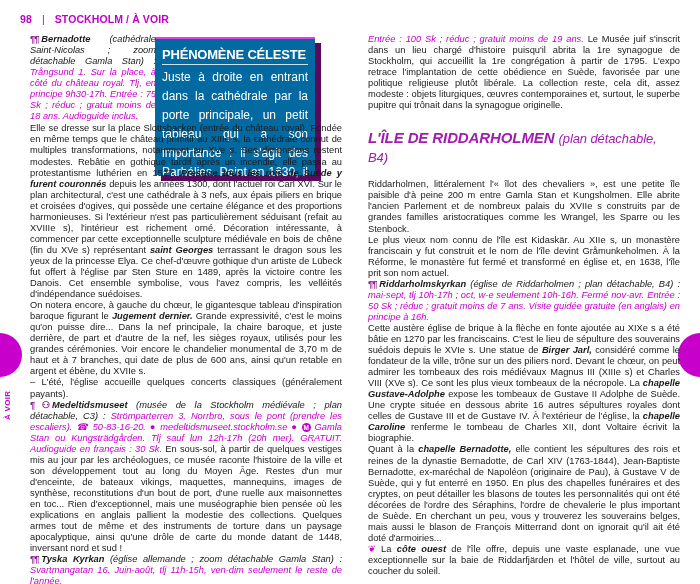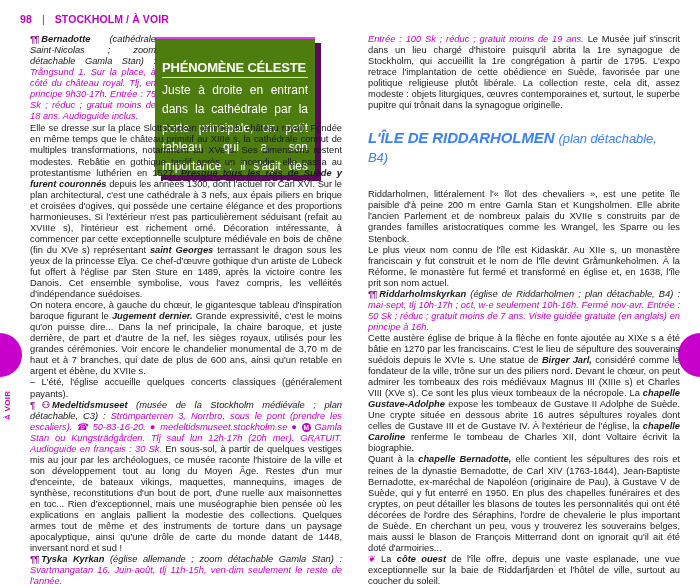--- a/index.html
+++ b/index.html
@@ -24,26 +24,26 @@
     .i { font-style: italic; }
     .entry { margin-top: 0; }
     .ico { color: #8a1a8a; font-weight: bold; font-style: normal; letter-spacing: -1px; margin-right: 3px; }
     .ico-m { display: inline-block; width: 9px; height: 9px; border-radius: 50%; background: #c800cc; color: #fff; font-size: 6.5px; line-height: 9px; text-align: center; font-style: normal; font-weight: bold; vertical-align: 0px; }
     .dot { color: #c800cc; font-style: normal; }
 
     .float-text { width: 126px; }
 
     .box { position: absolute; left: 155px; top: 37px; width: 160px; height: 143px; }
     .box-shadow { position: absolute; left: 6px; top: 6px; width: 160px; height: 138px; background: #5a0a5a; }
-    .box-inner { position: absolute; left: 0; top: 0; width: 160px; height: 138px; background: #4d7c0f; border-top: 2px solid #e040e8; padding: 21px 7px; }
+    .box-inner { position: absolute; left: 0; top: 0; width: 160px; height: 138px; background: #0369a1; border-top: 2px solid #e040e8; padding: 8px 7px; }
     .box-title { color: #ffffff; font-weight: bold; font-size: 13px; line-height: 15px; letter-spacing: -0.2px; }
     .box-rule { height: 1px; background: #ffffff; opacity: 0.8; margin: 2px 0 3px; }
     .box-body { color: #ffffff; font-size: 12px; line-height: 19px; text-align: justify; }
 
-    .h2 { font-size: 15px; line-height: 18px; font-weight: bold; font-style: italic; color: #3b82f6; margin-top: 14px; margin-bottom: 22px; letter-spacing: -0.1px; }
+    .h2 { font-size: 15px; line-height: 18px; font-weight: bold; font-style: italic; color: #a21caf; margin-top: 14px; margin-bottom: 12px; letter-spacing: -0.1px; }
     .h2 .sub { font-weight: normal; font-size: 13px; }
 
     .tab { position: absolute; width: 44px; height: 44px; border-radius: 50%; background: #c800cc; }
     .tab-left { left: -22px; top: 333px; }
     .tab-right { right: -22px; top: 333px; }
     .side-label { position: absolute; font-size: 8px; font-weight: bold; color: #c800cc; white-space: nowrap; letter-spacing: 0.3px; }
     .side-left { left: 2px; top: 420px; transform: rotate(-90deg); transform-origin: left top; }
     .side-right { right: -8px; top: 410px; transform: rotate(90deg); transform-origin: right top; }
   </style>
 </head>

